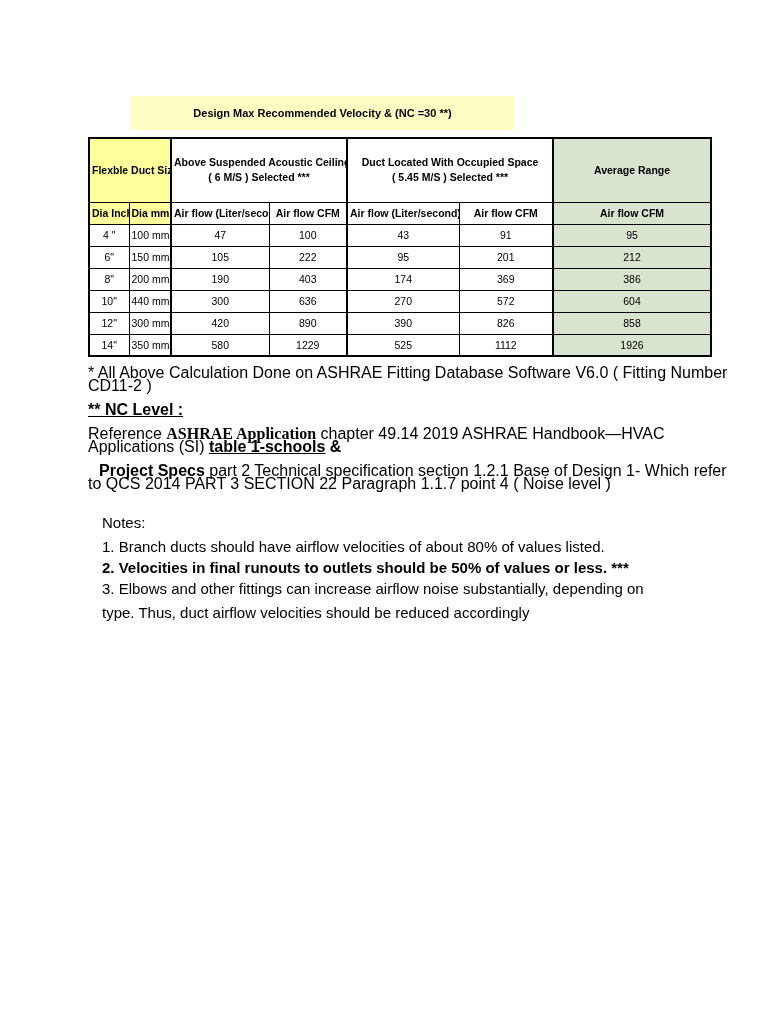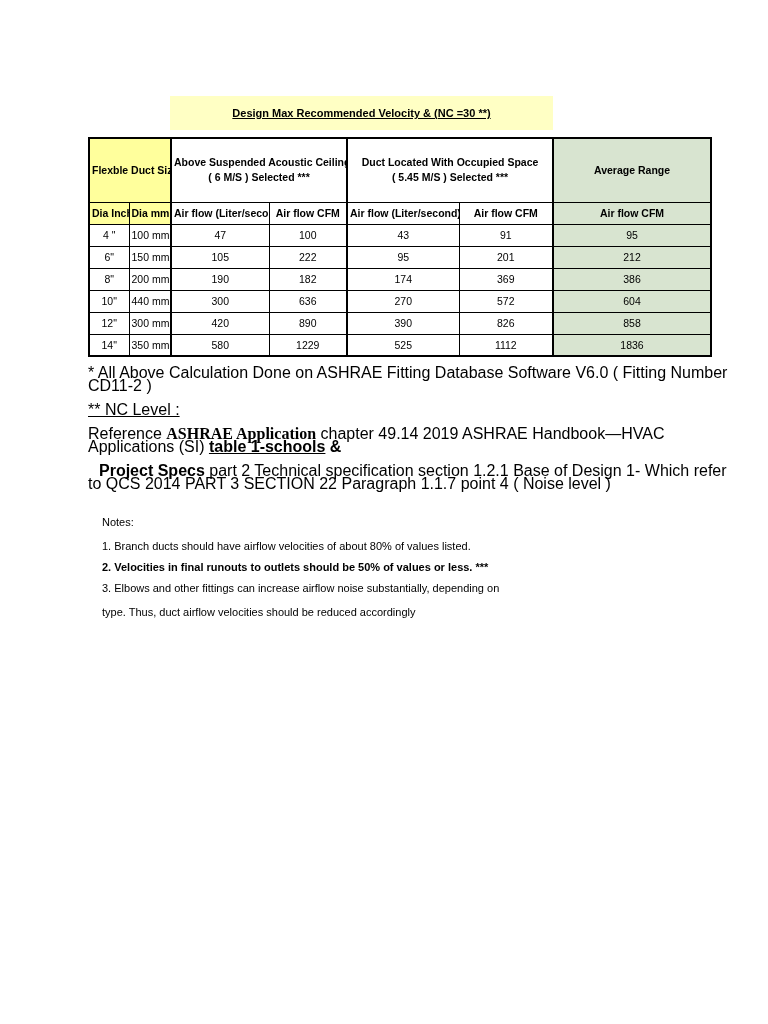--- a/index.html
+++ b/index.html
@@ -12,28 +12,27 @@
     overflow:hidden;
   }
   .page {
     position:absolute; top:0; left:0;
     width:768px; height:1024px;
     background:#ffffff;
     padding:96px 0 0 88px;
   }
   .banner {
     width:383px;
-    margin-left:82px;
+    margin-left:43px;
     background:var(--banner-yellow, #FFFFC4);
     height:34px;
     line-height:34px;
     text-align:center;
     font-weight:bold;
     font-size:11px;
-    text-decoration:underline;
   }
   table.vel {
     border-collapse:collapse;
     table-layout:fixed;
     width:622px;
     margin-top:7px;
     border:2px solid #000;
   }
   table.vel th, table.vel td {
     border:1px solid #000;
@@ -53,21 +52,21 @@
   .gb { border-left:2px solid #000 !important; }
   .grp-line { line-height:15px; }
   .fn {
     font-size:16px;
     line-height:13px;
     margin-top:11px;
     width:640px;
   }
   .fn.first { margin-top:9px; }
   .fn.gap-lg { margin-top:28px; }
-  .note-line { font-size:11px; line-height:13px; margin-top:11px; width:640px;padding-left:14px; }
+  .note-line { font-size:15px; line-height:13px; margin-top:11px; width:640px;padding-left:14px; }
   .note-line.tight { margin-top:8px; }
 </style>
 </head>
 <body>
 
 <div class="page">
 
   <div class="banner">Design Max  Recommended Velocity  &amp; (NC =30 **)</div>
 
   <table class="vel">
@@ -119,21 +118,21 @@
         <td class="gb">105</td>
         <td>222</td>
         <td class="gb">95</td>
         <td>201</td>
         <td class="green gb">212</td>
       </tr>
       <tr class="data-row">
         <td>8"</td>
         <td>200 mm</td>
         <td class="gb">190</td>
-        <td>182</td>
+        <td>403</td>
         <td class="gb">174</td>
         <td>369</td>
         <td class="green gb">386</td>
       </tr>
       <tr class="data-row">
         <td>10"</td>
         <td>440 mm</td>
         <td class="gb">300</td>
         <td>636</td>
         <td class="gb">270</td>
@@ -149,28 +148,28 @@
         <td>826</td>
         <td class="green gb">858</td>
       </tr>
       <tr class="data-row">
         <td>14"</td>
         <td>350 mm</td>
         <td class="gb">580</td>
         <td>1229</td>
         <td class="gb">525</td>
         <td>1112</td>
-        <td class="green gb">1836</td>
+        <td class="green gb">1926</td>
       </tr>
     </tbody>
   </table>
 
   <div>
     <p class="fn first"><span>* All Above Calculation Done on ASHRAE Fitting  Database Software  V6.0 ( Fitting Number  CD11-2 )</span></p>
-    <p class="fn"><span style="font-weight: normal; text-decoration: underline;">** NC Level :</span></p>
+    <p class="fn"><span style="font-weight: bold; text-decoration: underline;">** NC Level :</span></p>
     <p class="fn"><span>Reference </span><span style="font-weight: bold; font-family: Liberation Serif, serif;">ASHRAE Application</span><span> chapter  49.14 2019   ASHRAE Handbook—HVAC Applications (SI) </span><span style="font-weight: bold; text-decoration: underline;">table 1-schools</span><span style="font-weight: bold;">  &amp;</span></p>
     <p class="fn"><span style="font-weight: bold; padding-left: 11px;">Project Specs</span><span> part 2 Technical specification section 1.2.1 Base of Design 1-  Which refer to </span><span style="font-weight: normal; text-align: right;">QCS 2014</span><span> PART 3 SECTION 22 Paragraph  1.1.7 point 4 ( Noise level )</span></p>
   </div>
 
   <div>
     <p class="note-line gap-xl" style="margin-top:26px">Notes:</p>
     <p class="note-line"><span>1.  Branch ducts should have airflow velocities of about 80% of values listed.</span></p>
     <p class="note-line tight"><span style="font-weight: bold; margin-top: 16px;">2.  Velocities in final runouts to outlets should be 50% of values or less. ***</span></p>
     <p class="note-line tight"><span>3.  Elbows and other fittings can increase airflow noise substantially, depending on</span></p>
     <p class="note-line"><span>type. Thus, duct airflow velocities should be reduced accordingly</span></p>

